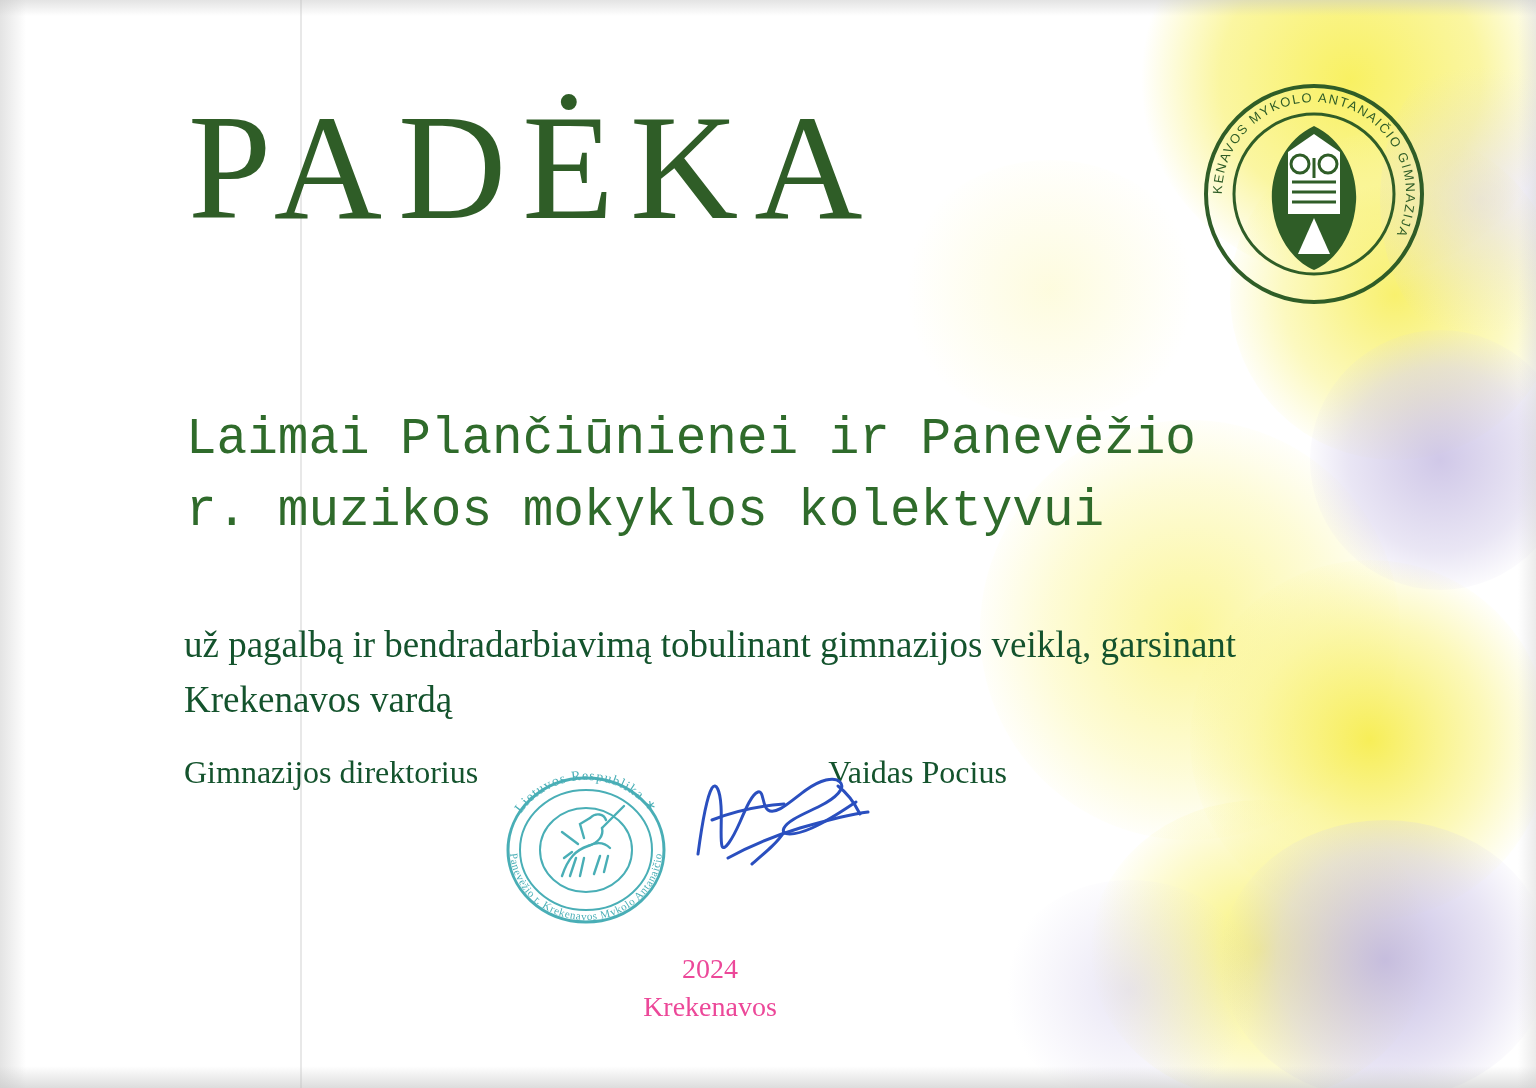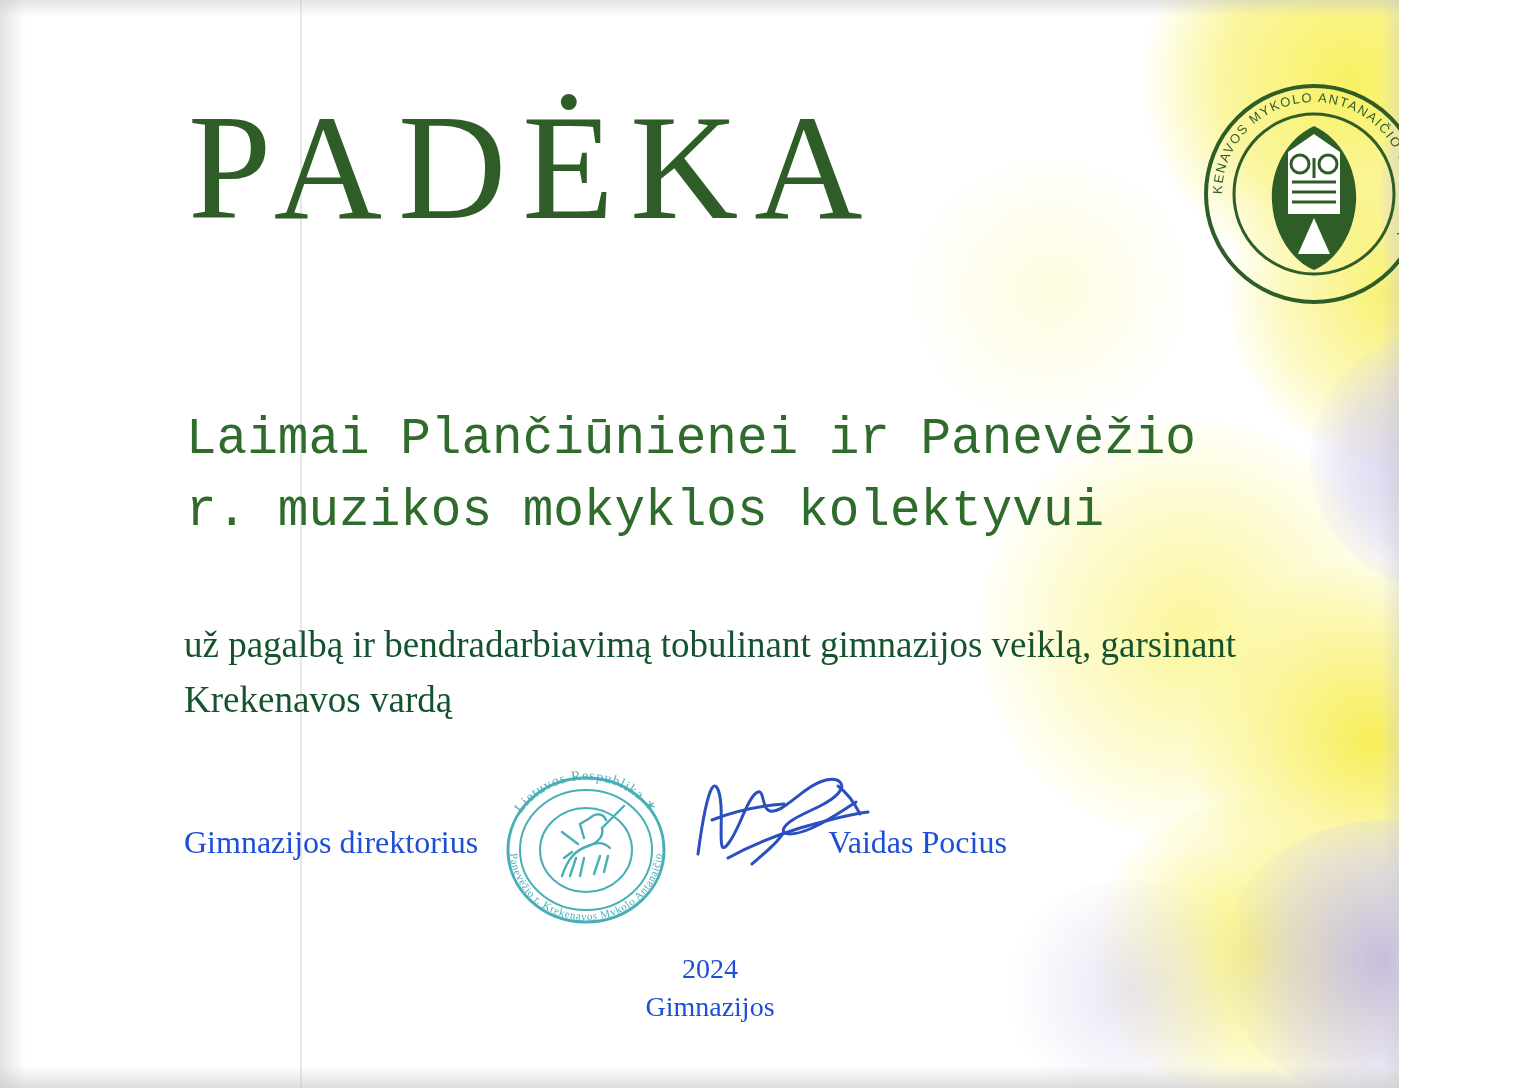--- a/index.html
+++ b/index.html
@@ -2,21 +2,21 @@
 <html><head>
 <meta charset="utf-8">
 <style>
   html, body {
     margin: 0;
     padding: 0;
     background: #ffffff;
   }
   #page {
     position: relative;
-    width: 1399px;
+    width: 1536px;
     height: 1088px;
     overflow: hidden;
     background: #ffffff;
     font-family: "Liberation Serif", serif;
   }
 
   
   .blob {
     position: absolute;
     border-radius: 50%;
@@ -95,40 +95,40 @@
     top: 618px;
     width: 1140px;
     font-family: "Liberation Serif", serif;
     font-size: 37px;
     line-height: 1.48;
     color: #14532d;
   }
   .signature-line {
     position: absolute;
     left: 184px;
-    top: 824px;
+    top: 754px;
     width: 960px;
     font-family: "Liberation Serif", serif;
     font-size: 32px;
-    color: #1d4ed8;
+    color: #14532d;
     white-space: nowrap;
   }
   .sig-role { }
   .sig-name { margin-left: 350px; }
 
   .footer {
     position: absolute;
     left: 600px;
     top: 950px;
     width: 220px;
     text-align: center;
     font-family: "Liberation Serif", serif;
     font-size: 28px;
     line-height: 1.35;
-    color: #1d4ed8;
+    color: #ec4899;
   }
 
   
   .emblem {
     position: absolute;
     left: 1198px;
     top: 78px;
     width: 232px;
     height: 232px;
   }
@@ -246,16 +246,16 @@
         <path d="M24 58 C 44 50, 70 44, 96 42"></path>
         <path d="M40 96 C 58 86, 86 74, 112 66 C 140 58, 164 52, 180 50"></path>
         <path d="M64 102 C 78 90, 90 80, 96 70"></path>
         <path d="M150 24 C 158 30, 166 40, 172 52"></path>
       </g>
     </svg>
   </div>
 
   <div class="footer">
     <div>2024</div>
-    <div>Gimnazijos</div>
+    <div>Krekenavos</div>
   </div>
 
 </div>
 
 </body></html>

